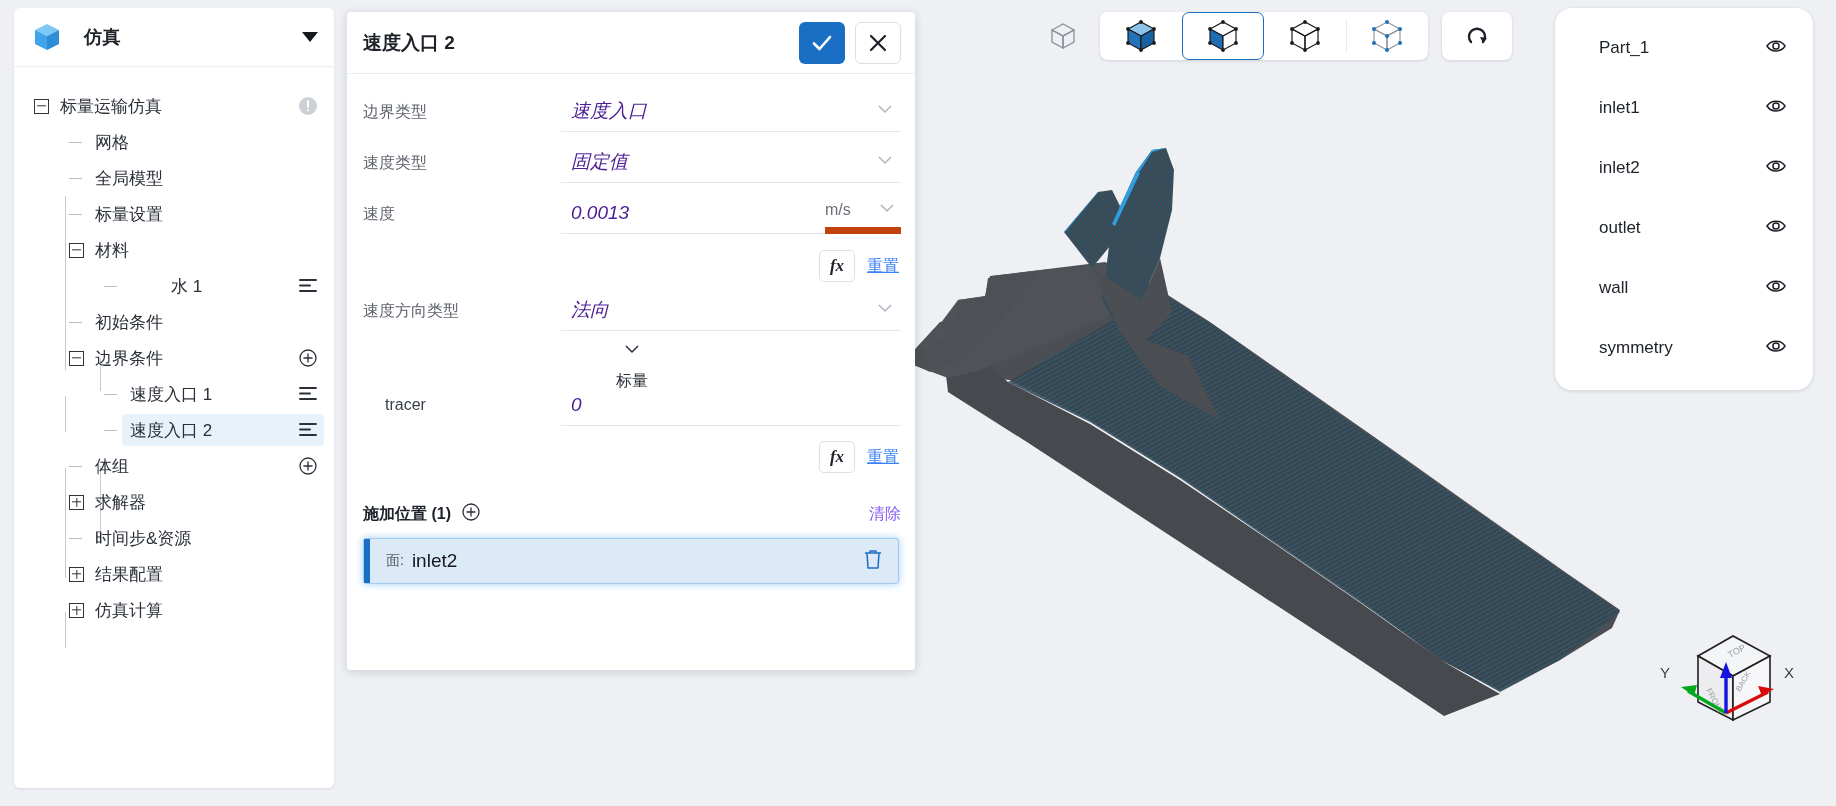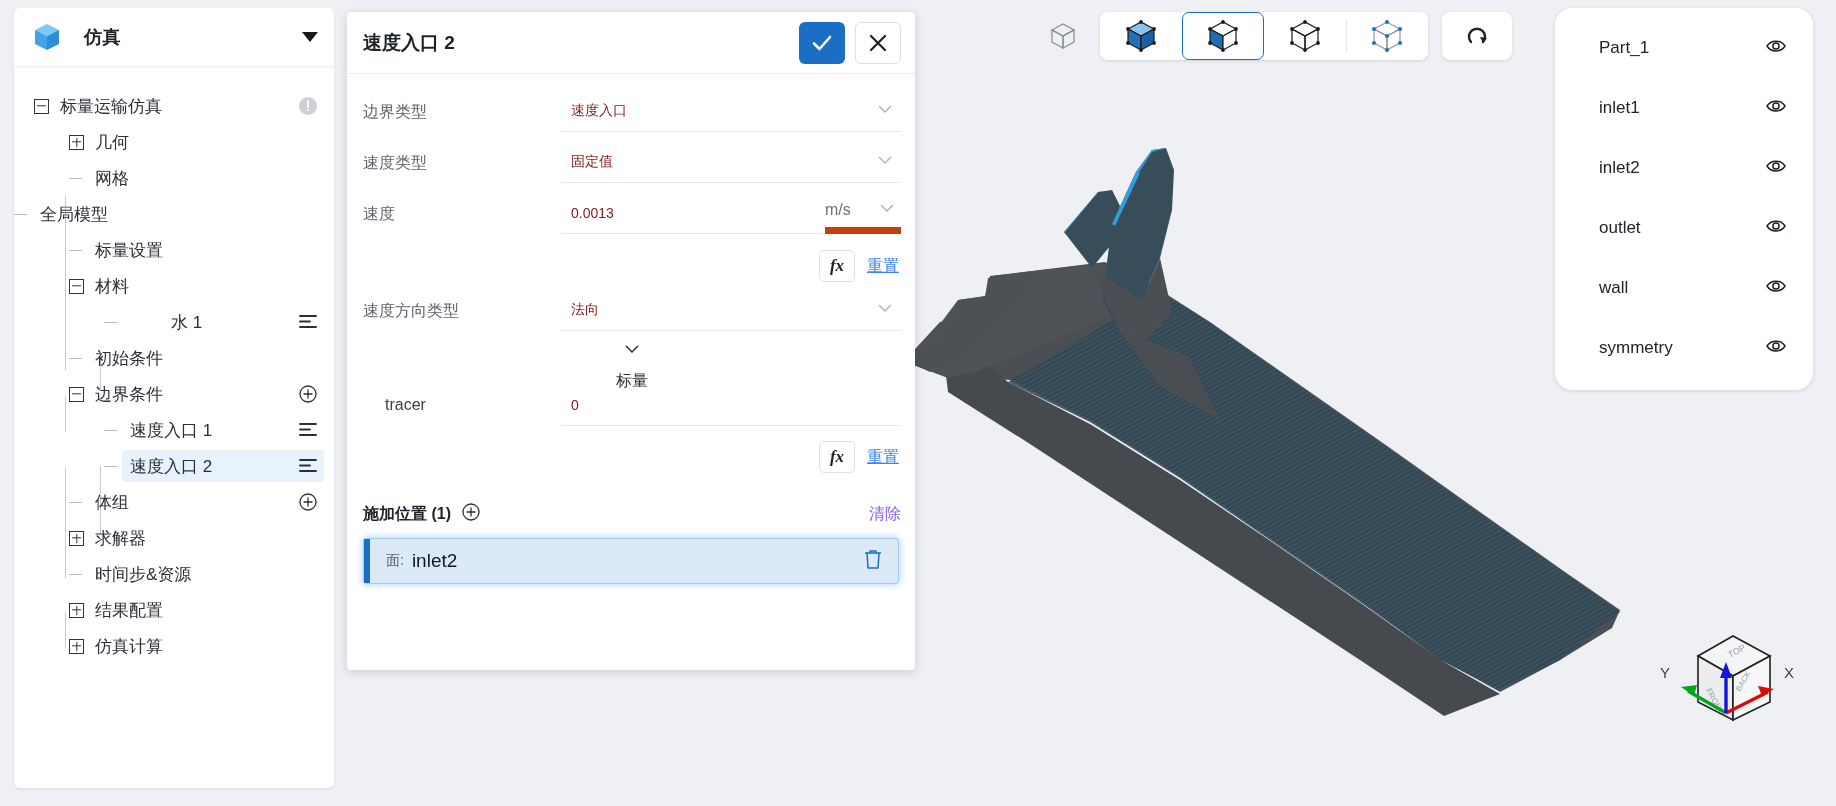--- a/index.html
+++ b/index.html
@@ -128,21 +128,21 @@
   .frow { display: flex; align-items: flex-start; height: 51px; }
   .frow .flabel {
     width: 200px; flex: none; font-size: 16px; color: #60656d;
     padding-top: 12px; padding-left: 2px;
   }
   .fctl { flex: 1; display: flex; align-items: stretch; }
   .fin {
     flex: 1; border-bottom: 1px solid #e4e7ec; display: flex; align-items: center;
     padding: 0 6px 0 10px; height: 42px; cursor: pointer;
   }
-  .fin .val { font-size: 14px; color: #7f1d1d; }
+  .fin .val { font-size: 19px; color: #4c1d95; font-style: italic; }
   .chev { margin-left: auto; flex: none; }
   .unit-box {
     width: 76px; flex: none; border-bottom: 7px solid #c2410c; height: 42px;
     display: flex; align-items: center; justify-content: space-between; gap: 6px;
     padding-right: 4px; cursor: pointer;
   }
   .unit-box .val { font-size: 16px; color: #6b7077; }
 
   .fx-row { display: flex; align-items: center; justify-content: flex-end; gap: 12px; height: 46px; padding-right: 2px; }
   .fx-btn {
@@ -355,28 +355,24 @@
             <span class="lbl">标量运输仿真</span>
             <span class="row-act warn-ico">
               <svg width="20" height="20" viewBox="0 0 20 20">
                 <circle cx="10" cy="10" r="9" fill="#cdd1d6"></circle>
                 <path d="M 10 5 L 10 11" stroke="#fff" stroke-width="1.9" stroke-linecap="round"></path>
                 <circle cx="10" cy="14.2" r="1.1" fill="#fff"></circle>
               </svg>
             </span>
           </div>
           <div class="tree-row" style="padding-left: 55px;">
-            <span class="box-toggle plus"></span>
-            <span class="lbl">几何</span>
-          </div>
-          <div class="tree-row" style="padding-left: 55px;">
             <span class="elbow"></span>
             <span class="lbl">网格</span>
           </div>
-          <div class="tree-row" style="">
+          <div class="tree-row" style="padding-left: 55px;">
             <span class="elbow"></span>
             <span class="lbl">全局模型</span>
           </div>
           <div class="tree-row" style="padding-left: 55px;">
             <span class="elbow"></span>
             <span class="lbl">标量设置</span>
           </div>
           <div class="tree-row" style="padding-left: 55px;">
             <span class="box-toggle"></span>
             <span class="lbl">材料</span>

